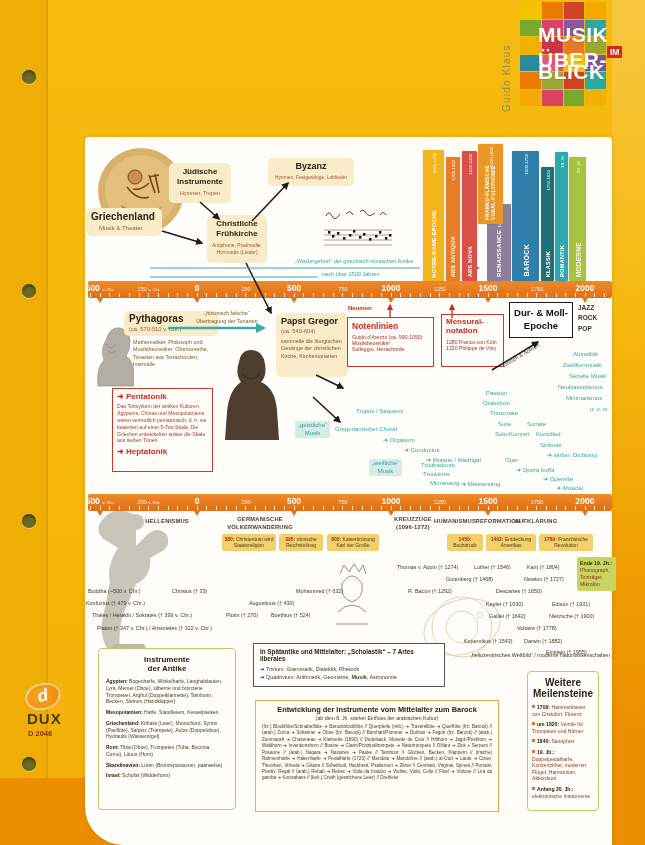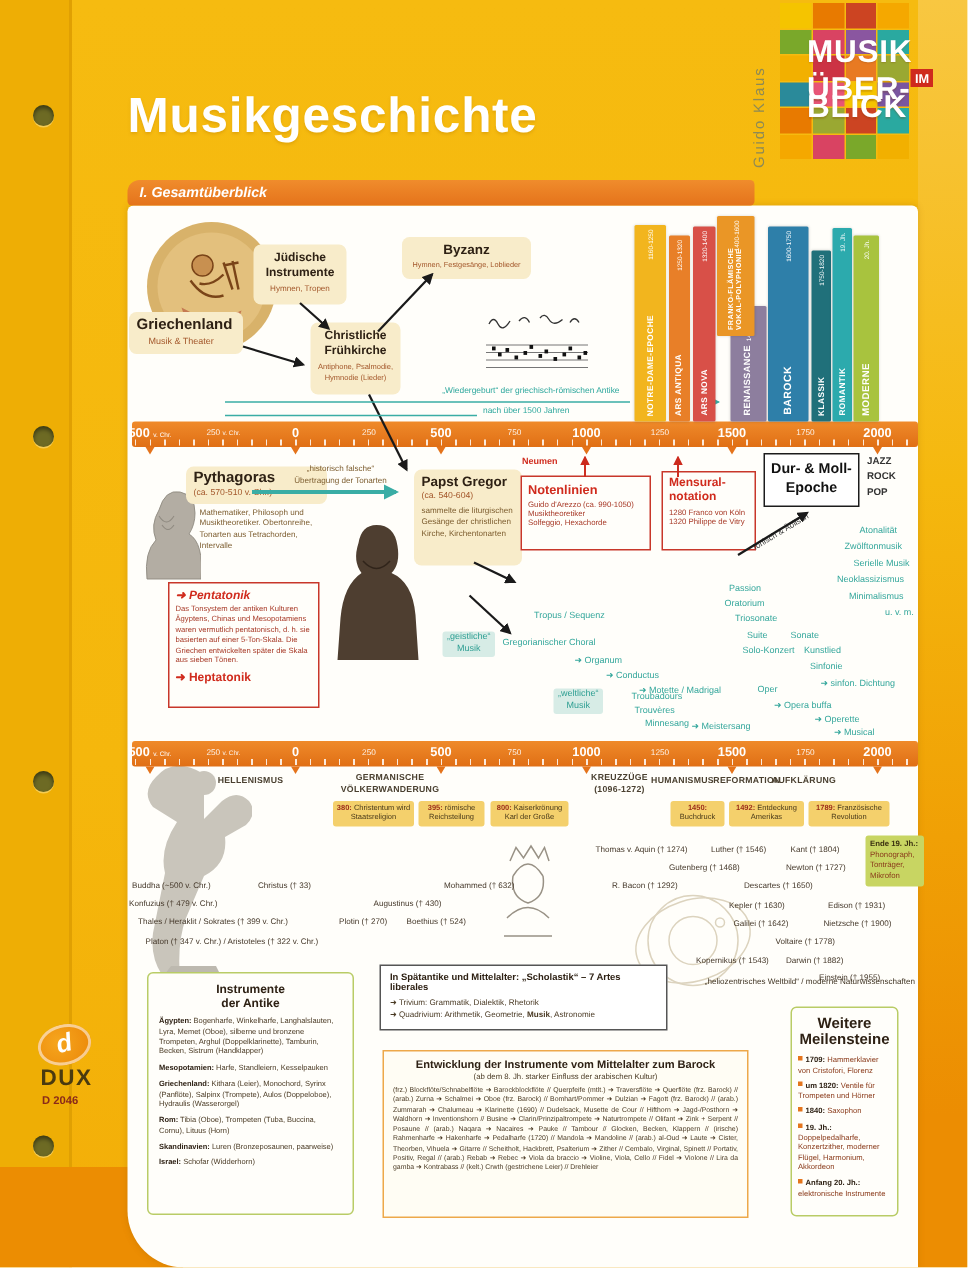--- a/index.html
+++ b/index.html
@@ -83,21 +83,20 @@
 <div id="poster">
 
   <div class="abs left-strip"></div>
   <div class="abs corner-orange"></div>
   <div class="abs right-strip"></div>
   <div class="abs hole" style="left:22px;top:70px;"></div>
   <div class="abs hole" style="left:22px;top:284px;"></div>
   <div class="abs hole" style="left:22px;top:514px;"></div>
   <div class="abs hole" style="left:22px;top:757px;"></div>
 
-  <div class="abs title">Musikgeschichte</div>
   <div class="abs author">Guido Klaus</div>
   <div class="abs logo-grid">
     <div style="background:#f5c400"></div>
       <div style="background:#e87a00"></div>
       <div style="background:#cc4422"></div>
       <div style="background:#f5a800"></div>
     <div style="background:#7aa82a"></div>
       <div style="background:#d94362"></div>
       <div style="background:#8a56a0"></div>
       <div style="background:#2aa9a0"></div>
@@ -116,21 +115,20 @@
     <div style="background:#f5a800"></div>
       <div style="background:#d94362"></div>
       <div style="background:#7aa82a"></div>
       <div style="background:#f2b000"></div>
   </div>
   <div class="abs logo-text" style="left:538px;top:23px;">MUSIK</div>
   <div class="abs logo-text" style="left:538px;top:48px;">ÜBER-</div>
   <div class="abs logo-text" style="left:538px;top:60px;">BLICK</div>
   <div class="abs logo-im">IM</div>
 
-  <div class="abs section-bar">I. Gesamtüberblick</div>
   <div class="abs panel"></div>
 
   <svg class="decor" style="left:97px;top:147px;" width="88" height="88" viewBox="0 0 88 88">
     <circle cx="44" cy="44" r="43" fill="#d8b26a"></circle>
       <circle cx="44" cy="44" r="36" fill="#e3c07d"></circle>
     <path d="M24,58 q20,12 40,2 l-4,12 q-16,8 -32,-2 z" fill="#b5533a" opacity=".65"></path>
     <circle cx="38" cy="30" r="7" fill="#c89050" stroke="#7a4418" stroke-width="1"></circle>
     <path d="M30,40 q10,14 22,10 M36,42 q8,2 16,-6 M52,28 l6,18 M58,27 l4,19 M52,30 l10,-2" stroke="#7a4418" stroke-width="1.6" fill="none"></path>
   </svg>
   <svg class="decor" style="left:322px;top:206px;" width="72" height="42" viewBox="0 0 72 42">
@@ -260,21 +258,21 @@
   <div class="abs desc" style="left:133px;top:339px;width:88px;">Mathematiker, Philosoph und Musiktheoretiker. Obertonreihe, Tonarten aus Tetrachorden, Intervalle</div>
   <div class="abs desc" style="left:196px;top:310px;width:62px;text-align:center;">„historisch falsche“</div>
   <div class="abs desc" style="left:190px;top:318px;width:74px;text-align:center;">Übertragung der Tonarten</div>
 
   <div class="abs chip" style="left:276px;top:313px;width:72px;height:64px;"></div>
   <div class="abs t-big" style="left:281px;top:316px;font-size:9px;">Papst Gregor</div>
   <div class="abs t-sub" style="left:281px;top:328px;font-size:5.8px;">(ca. 540-604)</div>
   <div class="abs desc" style="left:281px;top:338px;width:64px;">sammelte die liturgischen Gesänge der christlichen Kirche, Kirchentonarten</div>
 
   <div class="abs redbox" style="left:112px;top:388px;width:101px;height:84px;">
-    <div class="rt" style="font-size:8px;font-style:italic;">➜ Pentatonik</div>
+    <div class="rt" style="font-size:8px;">➜ Pentatonik</div>
     <div class="rb" style="font-size:5.1px;line-height:1.35;margin-top:2px;">Das Tonsystem der antiken Kulturen Ägyptens, Chinas und Mesopotamiens waren vermutlich pentatonisch, d. h. sie basierten auf einer 5-Ton-Skala. Die Griechen entwickelten später die Skala aus sieben Tönen.</div>
     <div class="rt" style="font-size:8px;margin-top:3px;">➜ Heptatonik</div>
   </div>
 
   <div class="abs" style="left:348px;top:305px;font-size:6px;font-weight:bold;color:#d02b1d;z-index:3;">Neumen</div>
   <div class="abs redbox" style="left:347px;top:317px;width:87px;height:50px;">
     <div class="rt" style="font-size:8.5px;">Notenlinien</div>
     <div class="rb" style="font-size:5.2px;margin-top:3px;">Guido d'Arezzo (ca. 990-1050)</div>
     <div class="rb" style="font-size:5.2px;">Musiktheoretiker</div>
     <div class="rb" style="font-size:5.2px;">Solfeggio, Hexachorde</div>

